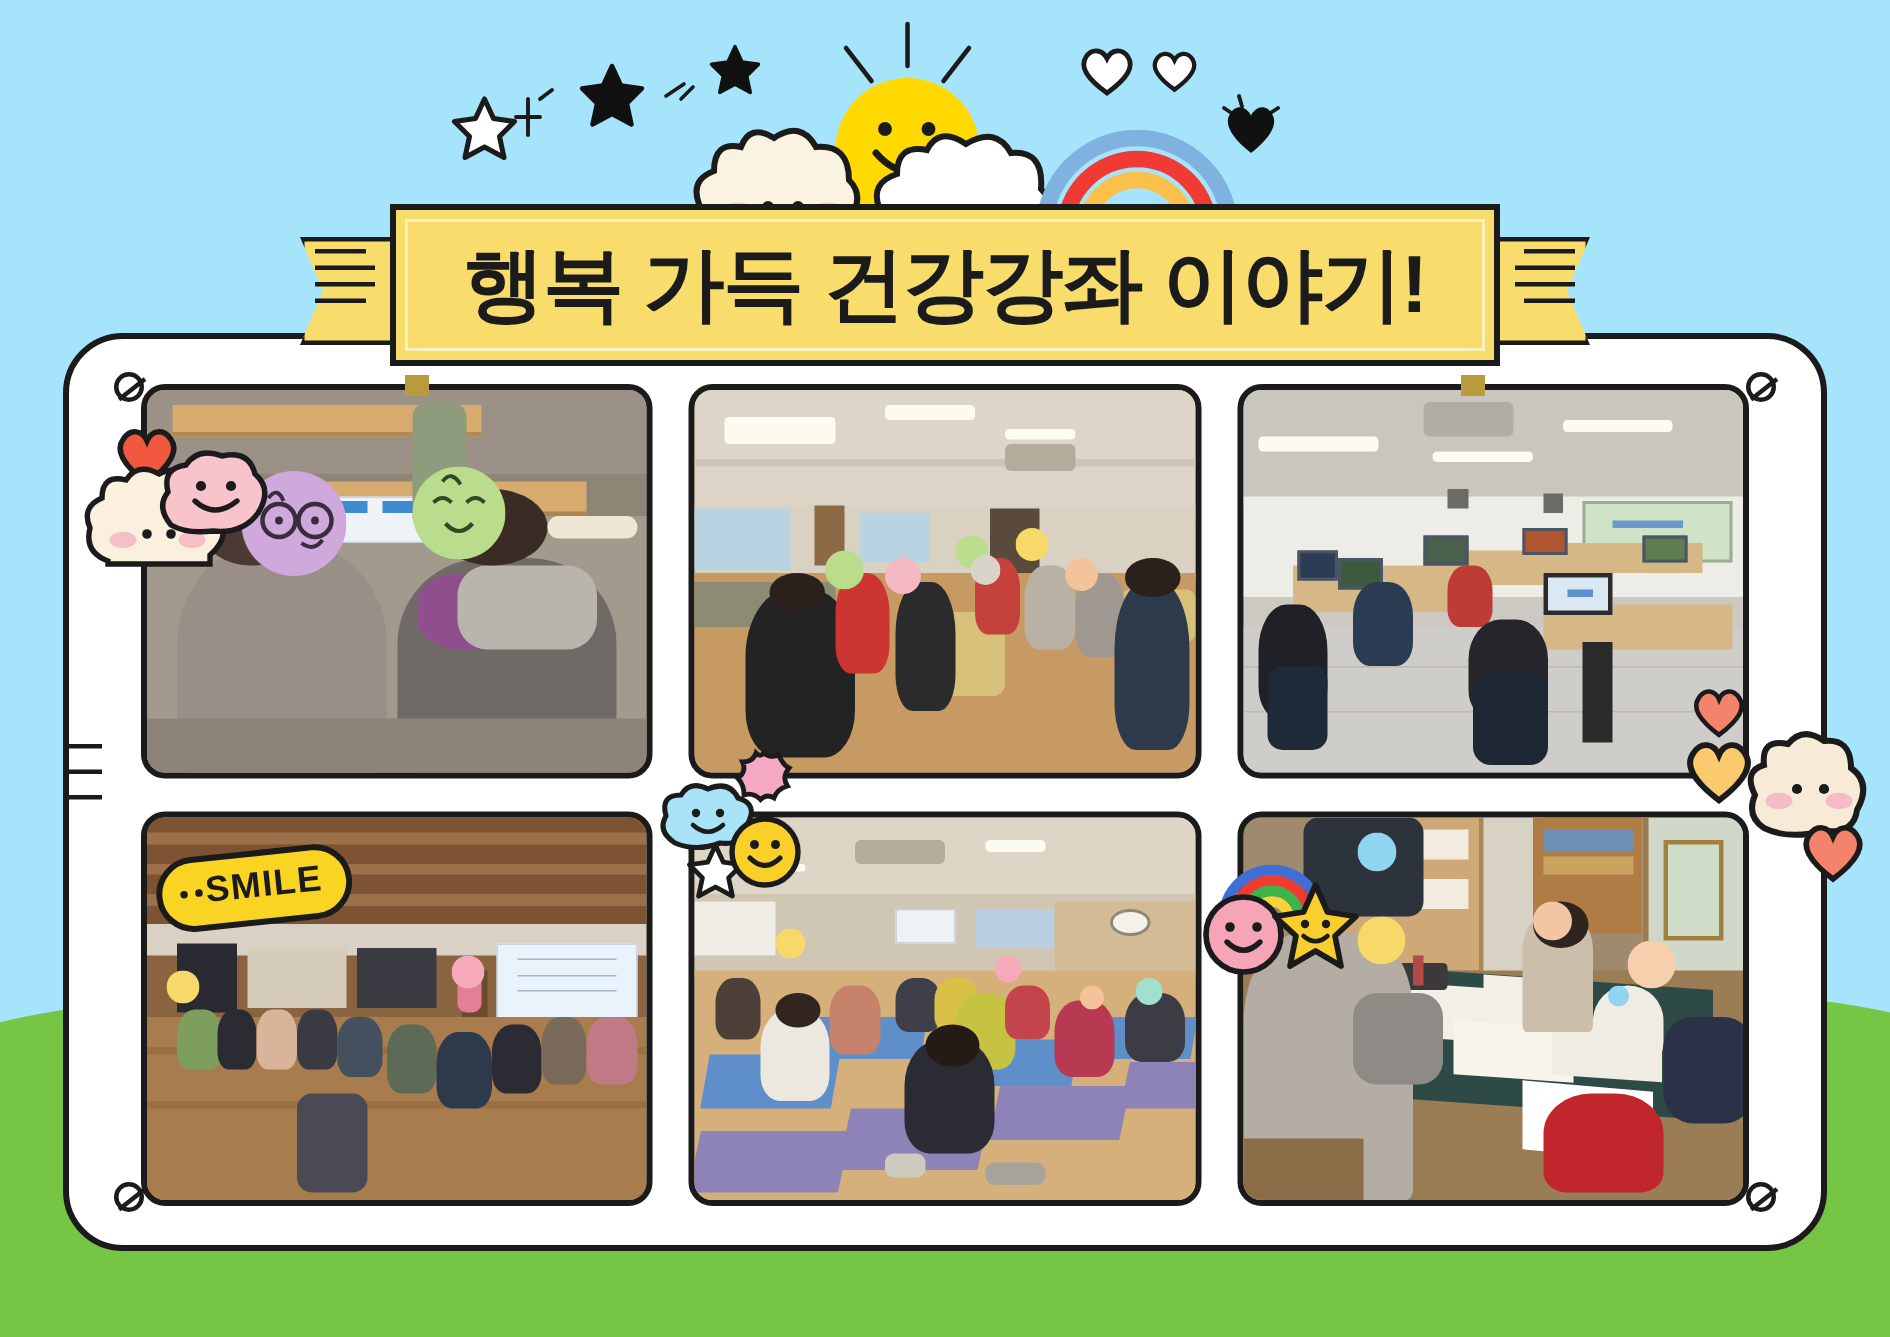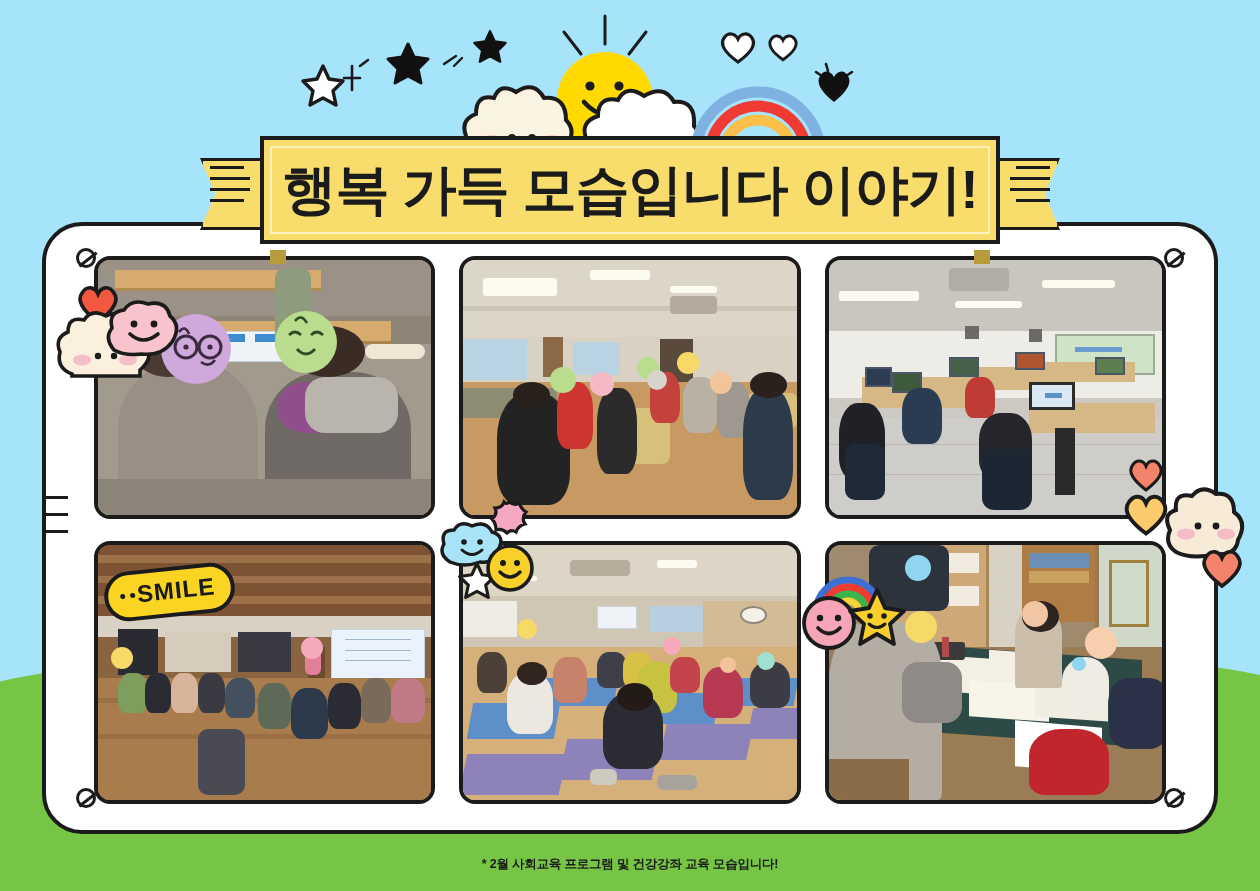--- a/index.html
+++ b/index.html
@@ -233,21 +233,21 @@
         <i></i>
       </div>
     <div class="tail-lines right">
         <i></i>
         <i></i>
         <i></i>
         <i></i>
       </div>
     <div class="ribbon-main">
       <div class="inner-line"></div>
-      <div class="ribbon-title">행복 가득 모습입니다 이야기!</div>
+      <div class="ribbon-title">행복 가득 건강강좌 이야기!</div>
     </div>
     <div class="ribbon-foot l"></div>
     <div class="ribbon-foot r"></div>
   </div>
 
   <div class="board">
     <div class="board-screw screw-tl"></div>
     <div class="board-screw screw-tr"></div>
     <div class="board-screw screw-bl"></div>
     <div class="board-screw screw-br"></div>
@@ -566,14 +566,13 @@
     <path d="M14 70 Q2 62 8 48 Q0 32 14 28 Q12 10 30 14 Q40 2 54 12 Q72 10 72 30 Q86 40 76 58 Q74 74 54 72 Q30 78 14 70 Z" fill="#f7ead6" stroke="#1b1b1b" stroke-width="4"></path>
     <ellipse cx="24" cy="52" rx="9" ry="5.5" fill="#f4bcc6"></ellipse>
     <ellipse cx="64" cy="52" rx="9" ry="5.5" fill="#f4bcc6"></ellipse>
     <circle cx="36" cy="44" r="3.4" fill="#1b1b1b"></circle>
     <circle cx="54" cy="44" r="3.4" fill="#1b1b1b"></circle>
   </svg>
   <svg class="sticker" style="left:1196px;top:542px" width="52" height="48" viewBox="0 0 52 48">
     <path d="M26 44 C10 32 5 22 10 15 C15 7 23 9 26 16 C29 9 37 7 42 15 C47 22 42 32 26 44 Z" fill="#f4836b" stroke="#1b1b1b" stroke-width="3.6"></path>
   </svg>
 
-  <div class="caption">* 2월 사회교육 프로그램 및 건강강좌 교육 모습입니다!</div>
 </div>
 
 </body></html>

